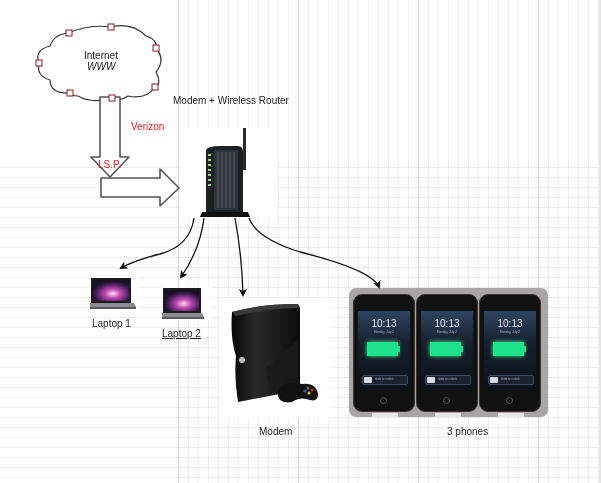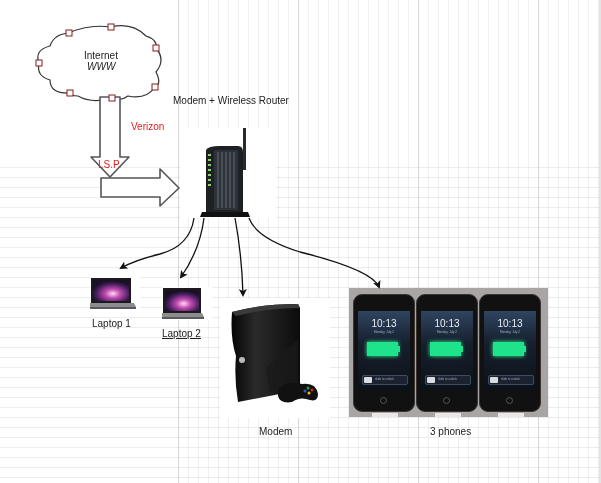--- a/index.html
+++ b/index.html
@@ -13,21 +13,21 @@
     background-size:120px 100%, 10px 100%;
     background-position:8px 0, 8px 0; }
   .grid-h { position:absolute; left:0; top:167px; width:601px; height:316px;
     background-image: linear-gradient(to bottom, rgba(0,0,0,0.07) 1px, transparent 1px);
     background-size:100% 10px; }
   .right-border { position:absolute; left:599px; top:0; width:2px; height:483px; background:#e4e4e4; }
   .label { position:absolute; font-size:10px; color:#222; white-space:nowrap; line-height:11px; }
   .img-box { position:absolute; background:#ffffff; }
   svg { position:absolute; left:0; top:0; }
   .phone-photo { position:absolute; left:349px; top:288px; width:199px; height:129px; background:#a8a5a4;
-    border-radius:0; overflow:hidden; }
+    border-radius:7px; overflow:hidden; }
   .phone { position:absolute; top:6px; width:62px; height:118px; background:#111; border-radius:9px;
     border:1px solid #3a3530; box-sizing:border-box; }
   .phone .screen { position:absolute; left:4px; top:16px; width:52px; height:80px;
     background:linear-gradient(#2f4460 0%, #16202e 40%, #0c1118 100%); }
   .phone .time { position:absolute; left:0; right:0; top:7px; text-align:center; color:#e8eef6;
     font-size:10px; font-family:"Liberation Sans", sans-serif; }
   .phone .date { position:absolute; left:0; right:0; top:19px; text-align:center; color:#9fb0c4; font-size:3px; }
   .phone .battery { position:absolute; left:9px; top:31px; width:31px; height:14px; background:#1fe38a;
     box-shadow:0 0 4px #27ff9a; }
   .phone .battery-tip { position:absolute; left:40px; top:35px; width:2px; height:6px; background:#1fe38a; }
@@ -167,21 +167,21 @@
         <div class="battery-tip"></div>
         <div class="unlock">
           <div class="knob"></div>
           <div class="unlock-text">slide to unlock</div>
         </div>
       </div>
       <div class="home"></div>
       <div class="cable"></div>
     </div>
   </div>
-  <div class="label" style="left:430px; top:426px;">3 phones</div>
+  <div class="label" style="left:447px; top:426px;">3 phones</div>
 
   <svg width="601" height="483" viewBox="0 0 601 483" style="pointer-events:none;">
     <defs>
       <marker id="ah" markerWidth="8" markerHeight="8" refX="6" refY="4" orient="auto" markerUnits="userSpaceOnUse">
         <path d="M0 0 L8 4 L0 8 L2 4 Z" fill="#111"></path>
       </marker>
     </defs>
 
     <path style="pointer-events:auto;" d="M69 33 Q88 24 111 27 Q132 22 146 36 Q158 40 156 48 Q166 60 156 72 Q162 84 155 87
          Q146 100 128 96 Q120 102 112 98 Q92 104 78 96 Q70 96 70 93 Q50 94 50 80

